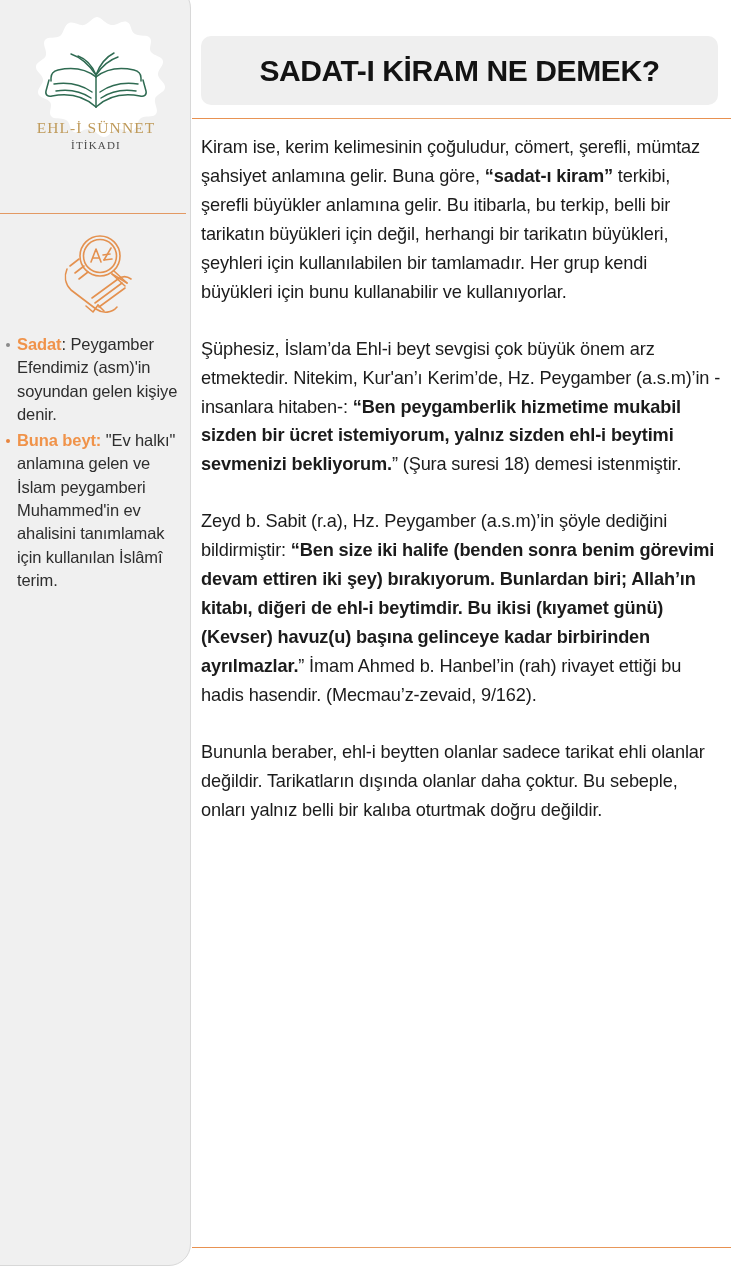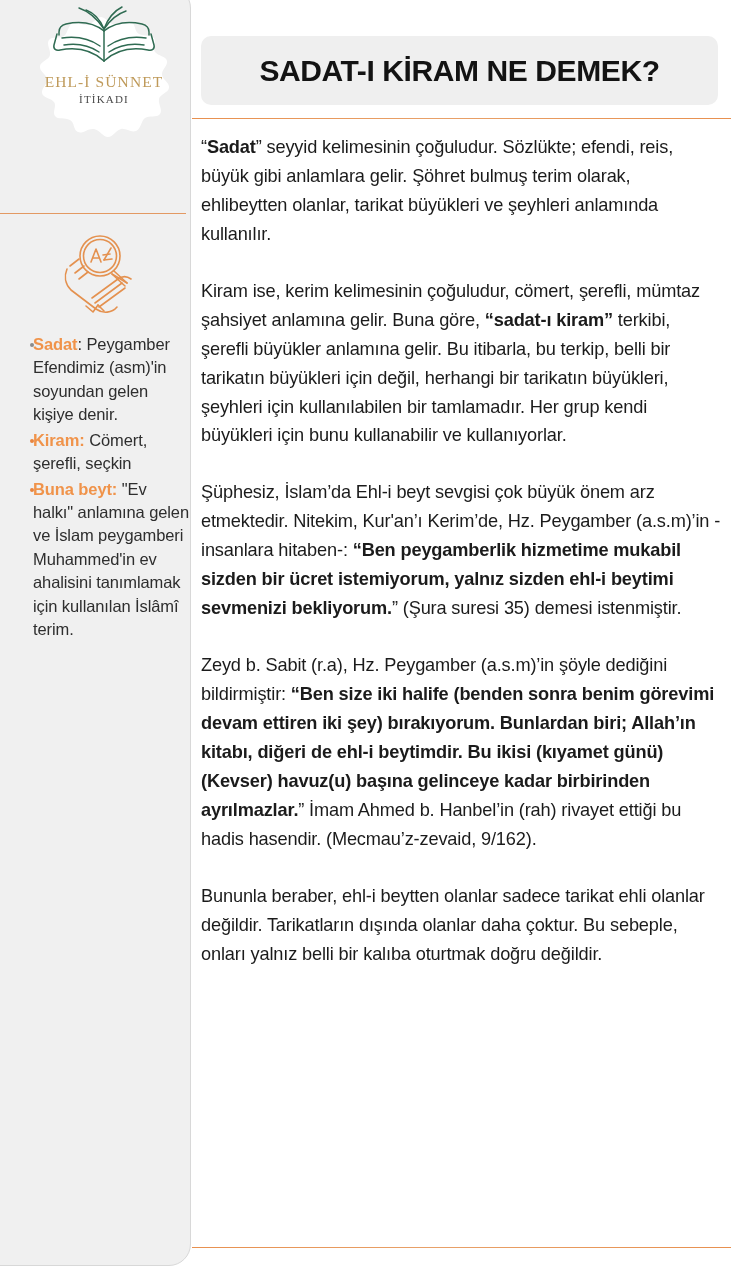--- a/index.html
+++ b/index.html
@@ -32,23 +32,22 @@
   }
 
   
   #logo-block {
     position: absolute;
     left: 14px;
     top: 14px;
     width: 190px;
     height: 196px;
     display: flex;
-    align-items: flex-start;
+    align-items: center;
     justify-content: center;
-    padding-left: 8px;
   }
   #logo-splat {
     position: absolute;
     left: 50%;
     top: 50%;
     transform: translate(-50%, -50%);
     width: 168px;
     height: 168px;
   }
   #logo-inner {
@@ -104,27 +103,26 @@
     position: absolute;
     left: 14px;
     top: 346px;
     width: 190px;
     margin: 0;
     padding: 0;
     list-style: none;
   }
   #glossary li {
     position: relative;
-    padding-left: 8px;
+    padding-left: 16px;
     margin-bottom: 2px;
     font-size: 16.5px;
     line-height: 1.42;
     color: #2e2e2e;
     letter-spacing: -0.1px;
-    margin-left: 24px;
   }
   #glossary li::before {
     content: "";
     position: absolute;
     left: 5px;
     top: 10px;
     width: 4px;
     height: 4px;
     border-radius: 50%;
     background: #8b8b8b;
@@ -250,37 +248,33 @@
         <path d="M56 34 L64 33"></path>
       </g>
     </svg>
   </div>
 
   <ul id="glossary">
     <li>
       <span class="term">Sadat</span><span>:</span><span>  Peygamber Efendimiz (asm)'in soyundan gelen kişiye denir.</span>
     </li>
     <li class="accent-dot">
-      <span class="term">Kiram:</span><span></span><span> Cömert, şerefli, seçkin</span>
-    </li>
-    <li class="accent-dot">
       <span class="term">Buna beyt:</span><span></span><span> "Ev halkı" anlamına gelen ve İslam peygamberi Muhammed'in ev ahalisini tanımlamak için kullanılan İslâmî terim.</span>
     </li>
   </ul>
 </aside>
 
 <main id="main">
   <div id="title-pill">
     <h1 id="title-text">SADAT-I KİRAM NE DEMEK?</h1>
   </div>
 
   <div class="rule" id="rule-top"></div>
 
   <article id="article">
-    <p><span>“</span><b>Sadat</b><span>” seyyid kelimesinin çoğuludur. Sözlükte; efendi, reis, büyük gibi anlamlara gelir. Şöhret bulmuş terim olarak, ehlibeytten olanlar, tarikat büyükleri ve şeyhleri anlamında kullanılır.</span></p>
     <p><span>Kiram ise, kerim kelimesinin çoğuludur, cömert, şerefli, mümtaz şahsiyet anlamına gelir. Buna göre, </span><b>“sadat-ı kiram”</b><span> terkibi, şerefli büyükler anlamına gelir. Bu itibarla, bu terkip, belli bir tarikatın büyükleri için değil, herhangi bir tarikatın büyükleri, şeyhleri için kullanılabilen bir tamlamadır. Her grup kendi büyükleri için bunu kullanabilir ve kullanıyorlar.</span></p>
-    <p><span>Şüphesiz, İslam’da Ehl-i beyt sevgisi çok büyük önem arz etmektedir. Nitekim, Kur'an’ı Kerim’de, Hz. Peygamber (a.s.m)’in -insanlara hitaben-: </span><b>“Ben peygamberlik hizmetime mukabil sizden bir ücret istemiyorum, yalnız sizden ehl-i beytimi sevmenizi bekliyorum.</b><span>” (Şura suresi 35) demesi istenmiştir.</span></p>
+    <p><span>Şüphesiz, İslam’da Ehl-i beyt sevgisi çok büyük önem arz etmektedir. Nitekim, Kur'an’ı Kerim’de, Hz. Peygamber (a.s.m)’in -insanlara hitaben-: </span><b>“Ben peygamberlik hizmetime mukabil sizden bir ücret istemiyorum, yalnız sizden ehl-i beytimi sevmenizi bekliyorum.</b><span>” (Şura suresi 18) demesi istenmiştir.</span></p>
     <p><span>Zeyd b. Sabit (r.a), Hz. Peygamber (a.s.m)’in şöyle dediğini bildirmiştir: </span><b>“Ben size iki halife (benden sonra benim görevimi devam ettiren iki şey) bırakıyorum. Bunlardan biri; Allah’ın kitabı, diğeri de ehl-i beytimdir. Bu ikisi (kıyamet günü) (Kevser) havuz(u) başına gelinceye kadar birbirinden ayrılmazlar.</b><span>” İmam Ahmed b. Hanbel’in (rah) rivayet ettiği bu hadis hasendir. (Mecmau’z-zevaid, 9/162).</span></p>
     <p><span>Bununla beraber, ehl-i beytten olanlar sadece tarikat ehli olanlar değildir. Tarikatların dışında olanlar daha çoktur. Bu sebeple, onları yalnız belli bir kalıba oturtmak doğru değildir.</span></p>
   </article>
 
   <div class="rule" id="rule-bottom"></div>
 </main>
 
 </body></html>

